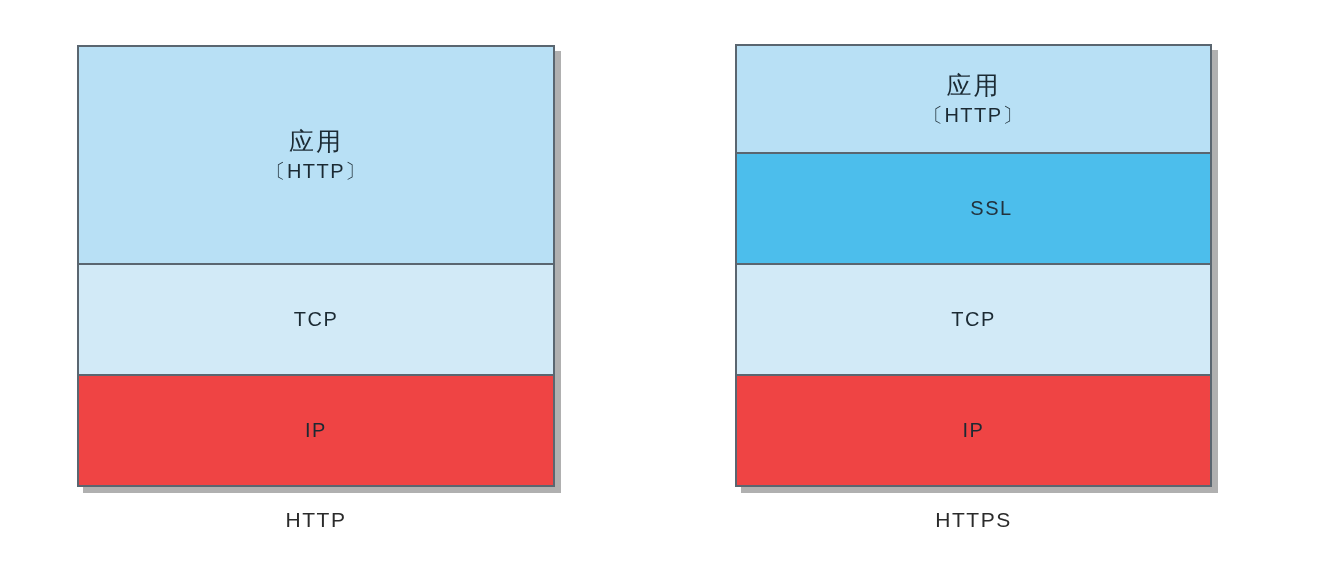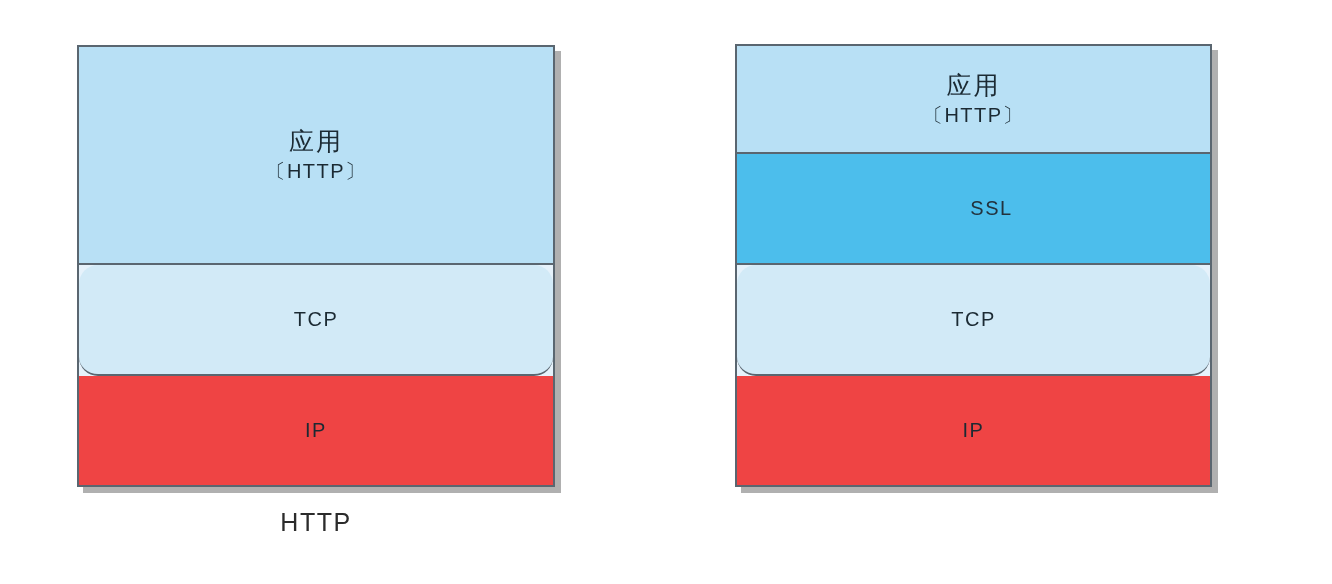--- a/index.html
+++ b/index.html
@@ -61,34 +61,34 @@
   }
   .layer .line-proto {
     font-family: "Liberation Sans", "DejaVu Sans", sans-serif;
     font-size: 20px;
     letter-spacing: 1.5px;
   }
 
   
   .fill-app  { background: #b8e0f5; }
   .fill-ssl  { background: #4cbeec; padding-left: 36px; }
-  .fill-tcp  { background: #d2eaf7; border-radius: 19px; }
+  .fill-tcp  { background: #d2eaf7; }
   .fill-ip   { background: #ef4444; }
 
   .ssl-text {
     color: #23323d;
     font-size: 25px;
     letter-spacing: 1.5px;
   }
 
   
   .caption {
     position: absolute;
     text-align: center;
-    font-size: 25px;
+    font-size: 21px;
     letter-spacing: 1.5px;
     color: #2b2b2b;
     font-family: "Liberation Sans", "DejaVu Sans", sans-serif;
   }
 
   
   #stack-http-group { left: 77px; top: 45px; }
   #stack-http { width: 478px; height: 442px; }
   #caption-http { left: 77px; top: 508px; width: 478px; }
 
@@ -139,14 +139,15 @@
         <span class="line-proto">TCP</span>
       </div>
 
       <div class="layer fill-ip" style="height:110px;">
         <span class="line-proto">IP</span>
       </div>
 
     </div>
   </div>
 
+  <div class="caption" id="caption-https">HTTPS</div>
 
 </div>
 
 </body></html>

